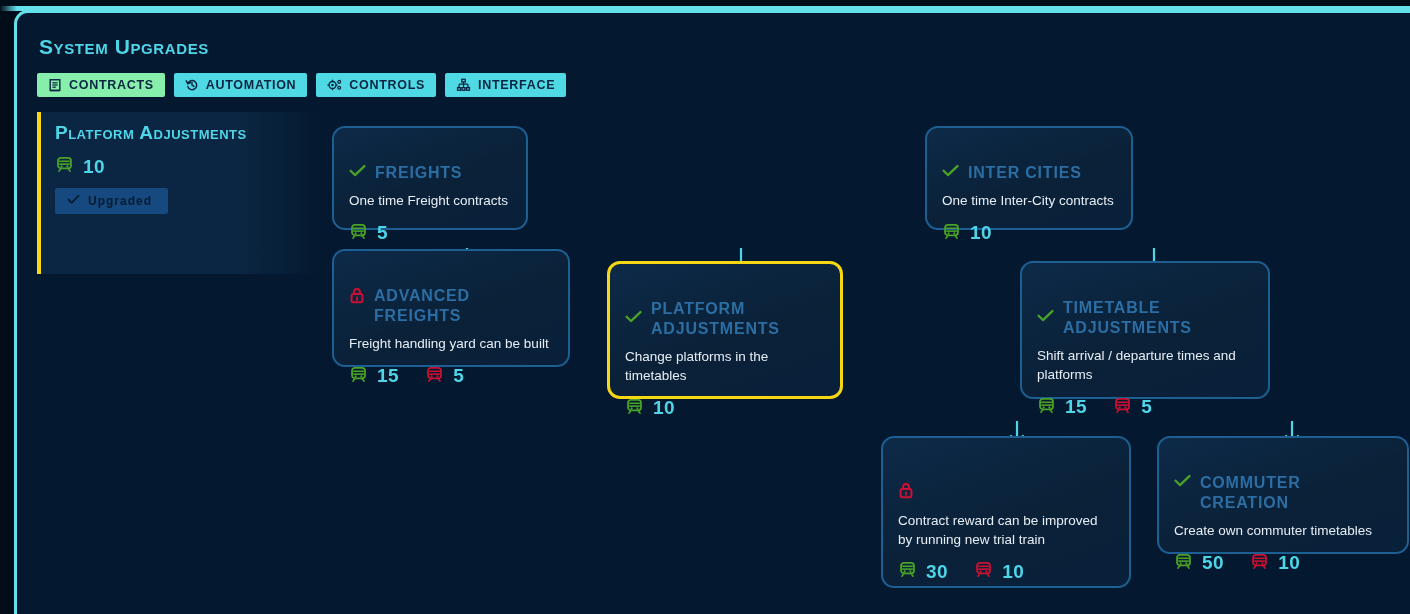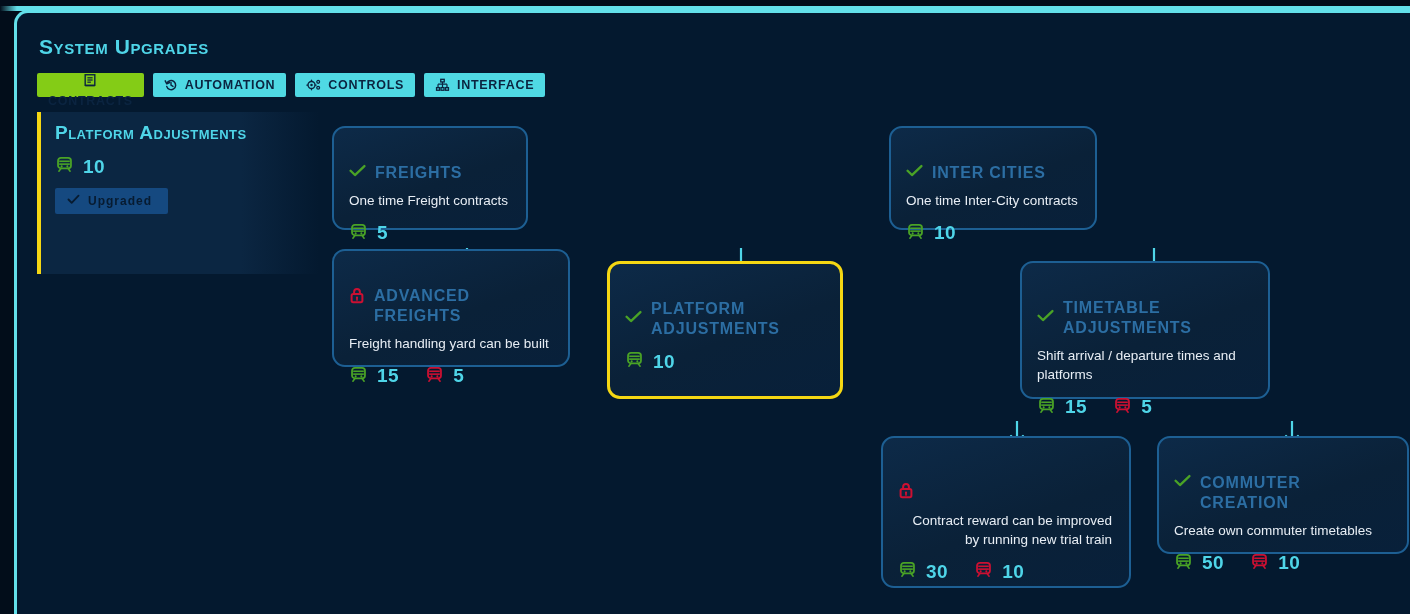--- a/index.html
+++ b/index.html
@@ -66,21 +66,21 @@
     padding: 0 11px;
     background: #4fd9e4;
     color: #0b2440;
     font-size: 12.5px;
     font-weight: bold;
     letter-spacing: 0.7px;
     text-transform: uppercase;
     cursor: pointer;
     border-radius: 2px;
   }
-  .tab.active { background: #84cc16; flex-direction: column; }
+  .tab.active { background: #86efac; }
   .tab svg { display: block; }
 
   
   .detail-panel {
     position: absolute;
     left: 20px;
     top: 99px;
     width: 282px;
     height: 162px;
     background: linear-gradient(90deg, #0b2642 0%, #0b2642 72%, rgba(11,38,66,0) 100%);
@@ -392,39 +392,40 @@
 
     <div class="card selected" style="left:590px; top:248px; width:236px; height:138px;">
       <div class="card-head">
         <span class="status-icon" style="margin-top:11px;">
           <svg width="17" height="14" viewBox="0 0 16 12">
             <polyline points="1.5,5.8 5.6,9.8 14.5,1.4" fill="none" stroke="#4aa326" stroke-width="2.2" stroke-linecap="round" stroke-linejoin="round"></polyline>
           </svg>
         </span>
         <span class="card-title" style="width:135px;">Platform Adjustments</span>
       </div>
+      <div class="card-desc" style="width:172px;">Change platforms in the timetables</div>
       <div class="card-costs">
         <span class="cost">
           <span>
             <svg width="19" height="19" viewBox="0 0 20 20">
               <rect x="3.2" y="3" width="13.6" height="11" rx="3" fill="none" stroke="#4aa326" stroke-width="1.9"></rect>
               <line x1="4.4" y1="6.6" x2="15.6" y2="6.6" stroke="#4aa326" stroke-width="1.7"></line>
               <line x1="4.4" y1="9.6" x2="15.6" y2="9.6" stroke="#4aa326" stroke-width="1.7"></line>
               <circle cx="7" cy="12" r="1.1" fill="#4aa326"></circle>
               <circle cx="13" cy="12" r="1.1" fill="#4aa326"></circle>
               <line x1="6.4" y1="14" x2="4.1" y2="17" stroke="#4aa326" stroke-width="1.7" stroke-linecap="round"></line>
               <line x1="13.6" y1="14" x2="15.9" y2="17" stroke="#4aa326" stroke-width="1.7" stroke-linecap="round"></line>
             </svg>
           </span>
           <span class="cost-val">10</span>
         </span>
       </div>
     </div>
 
-    <div class="card" style="left:872px; top:113px; width:208px; height:104px;">
+    <div class="card" style="left:908px; top:113px; width:208px; height:104px;">
       <div class="card-head">
         <span class="status-icon">
           <svg width="17" height="14" viewBox="0 0 16 12">
             <polyline points="1.5,5.8 5.6,9.8 14.5,1.4" fill="none" stroke="#4aa326" stroke-width="2.2" stroke-linecap="round" stroke-linejoin="round"></polyline>
           </svg>
         </span>
         <span class="card-title">Inter Cities</span>
       </div>
       <div class="card-desc">One time Inter-City contracts</div>
       <div class="card-costs">
@@ -491,21 +492,21 @@
       <div class="card-head">
         <span class="status-icon" style="margin-top:9px;">
           <svg width="16" height="17" viewBox="0 0 16 17">
             <rect x="2.6" y="7" width="10.8" height="8.2" rx="1.6" fill="none" stroke="#cc1032" stroke-width="2"></rect>
             <path d="M5.1 7 V4.9 a2.9 2.9 0 0 1 5.8 0 V7" fill="none" stroke="#cc1032" stroke-width="2"></path>
             <circle cx="8" cy="10.6" r="1.1" fill="#cc1032"></circle>
             <line x1="8" y1="11" x2="8" y2="13" stroke="#cc1032" stroke-width="1.7" stroke-linecap="round"></line>
           </svg>
         </span>
       </div>
-      <div class="card-desc" style="width:214px;text-align:right;">Contract reward can be improved by running new trial train</div>
+      <div class="card-desc" style="width:214px;">Contract reward can be improved by running new trial train</div>
       <div class="card-costs">
         <span class="cost">
           <span>
             <svg width="19" height="19" viewBox="0 0 20 20">
               <rect x="3.2" y="3" width="13.6" height="11" rx="3" fill="none" stroke="#4aa326" stroke-width="1.9"></rect>
               <line x1="4.4" y1="6.6" x2="15.6" y2="6.6" stroke="#4aa326" stroke-width="1.7"></line>
               <line x1="4.4" y1="9.6" x2="15.6" y2="9.6" stroke="#4aa326" stroke-width="1.7"></line>
               <circle cx="7" cy="12" r="1.1" fill="#4aa326"></circle>
               <circle cx="13" cy="12" r="1.1" fill="#4aa326"></circle>
               <line x1="6.4" y1="14" x2="4.1" y2="17" stroke="#4aa326" stroke-width="1.7" stroke-linecap="round"></line>

